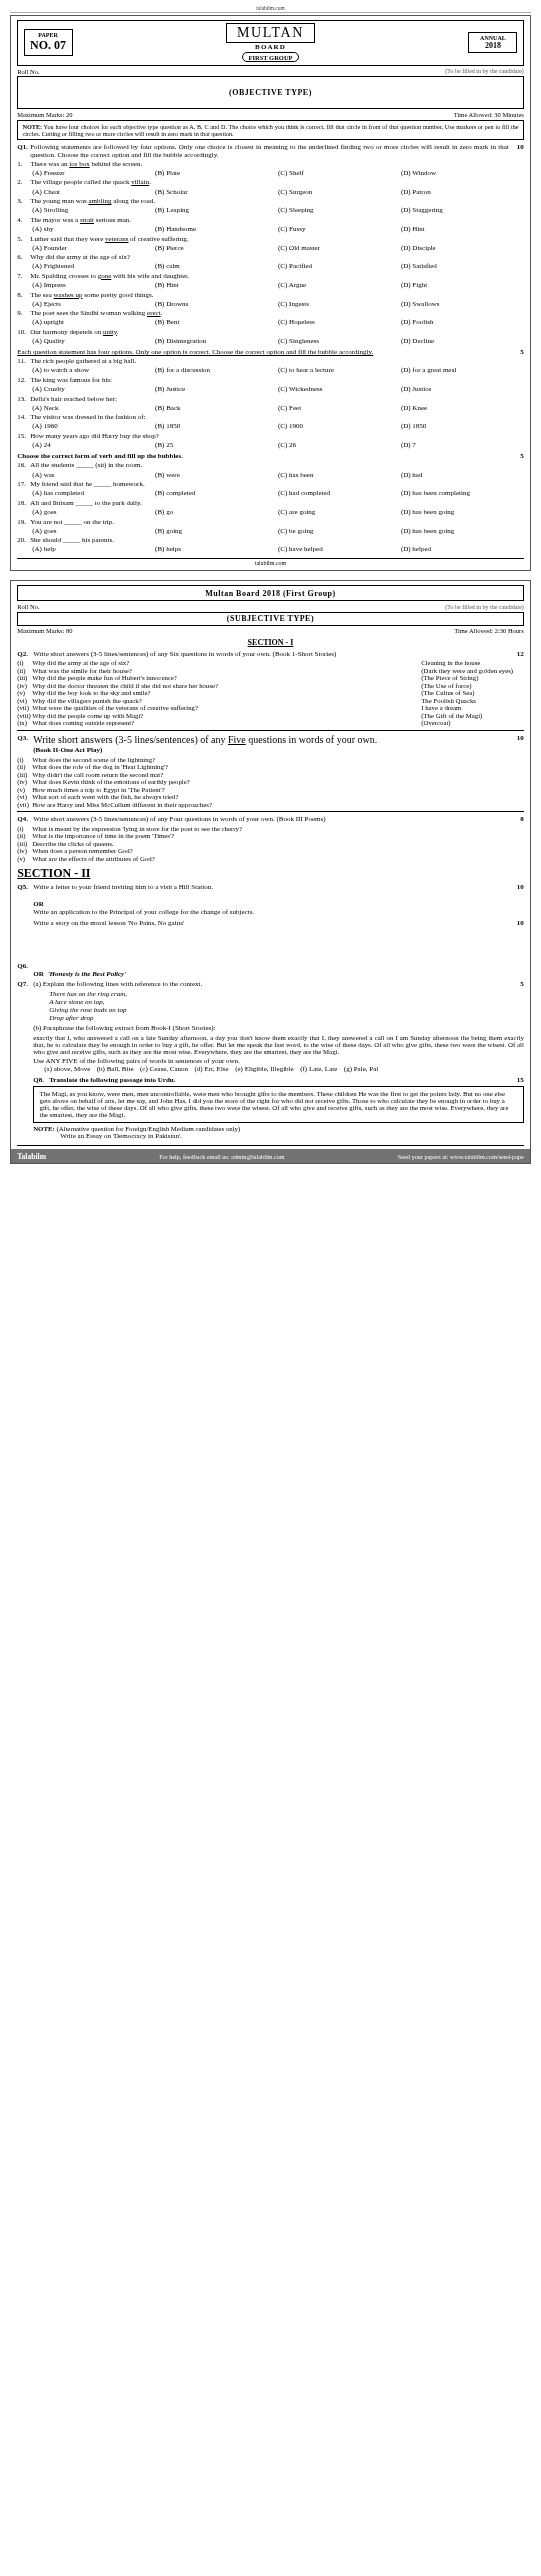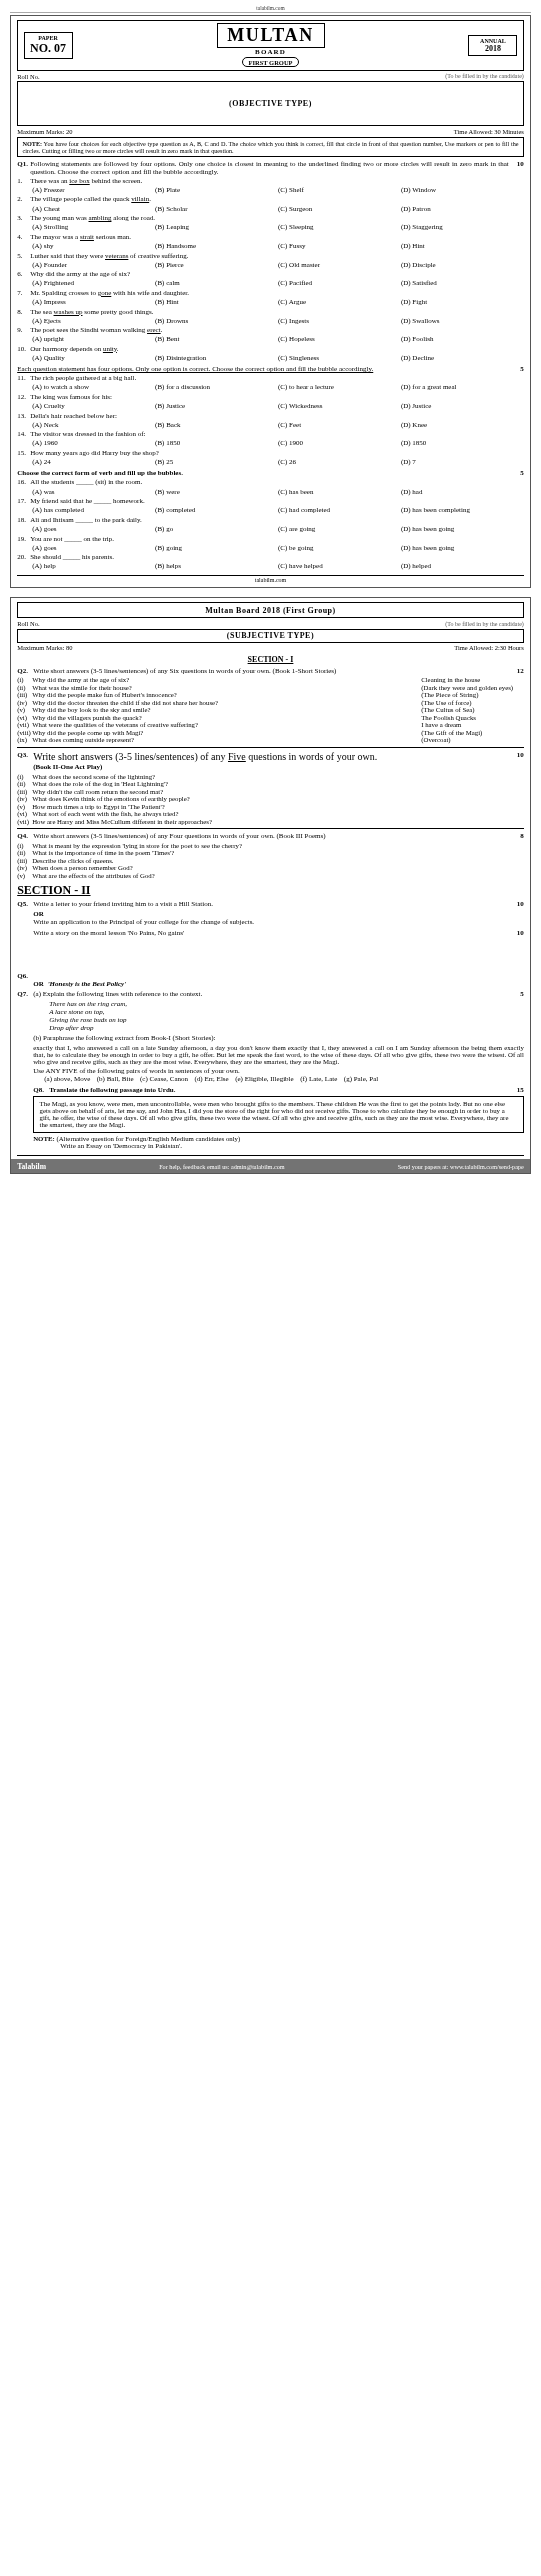--- a/index.html
+++ b/index.html
@@ -29,22 +29,22 @@
       text-align: center;
       font-size: 6.5px;
       font-weight: bold;
       min-width: 49px;
     }
     .center-logo {
       text-align: center;
       flex: 1;
     }
     .multan-board-title {
-      font-size: 18px;
-      font-weight: bold;
+      font-size: 14px;
+      font-weight: normal;
       letter-spacing: 1.6px;
       border: 1.6px solid #000;
       display: inline-block;
       padding: 1.1px 9.7px;
       background: #fff;
     }
     .first-group-badge {
       display: inline-block;
       border: 1.1px solid #000;
       border-radius: 5.4px;
@@ -64,21 +64,21 @@
     .roll-no-line {
       display: flex;
       justify-content: space-between;
       align-items: center;
       margin: 2.2px 0 1.1px 0;
       font-size: 6.5px;
     }
     .objective-type-banner {
       text-align: center;
       border: 1.1px solid #000;
-      padding: 17px 0;
+      padding: 11px 0;
       font-size: 8px;
       font-weight: bold;
       margin: 1.6px 0;
       letter-spacing: 0.5px;
     }
     .marks-time-row {
       display: flex;
       justify-content: space-between;
       font-size: 6.5px;
       margin: 1.1px 0;
@@ -661,21 +661,21 @@
           <span class="sub-q-text">What are the effects of the attributes of God?</span>
         </div>
       </div>
     </div>
 
     <div class="section-ii-heading">
       <span>SECTION - II</span>
     </div>
 
     <div>
-      <div style="display:flex;align-items:flex-start;margin-bottom:2px;">
+      <div style="display:flex;align-items:flex-start;margin-bottom:9px;">
         <span class="bold" style="min-width:16px;">Q5.</span>
         <span style="flex:1;font-size:7px;">Write a letter to your friend inviting him to a visit a Hill Station.</span>
         <span class="bold" style="min-width:19px;text-align:right;">10</span>
       </div>
       <div style="padding-left:16px;font-size:7px;font-weight:bold;">
         <span>OR</span>
       </div>
       <div style="padding-left:16px;font-size:7px;">
         <span>Write an application to the Principal of your college for the change of subjects.</span>
       </div>

